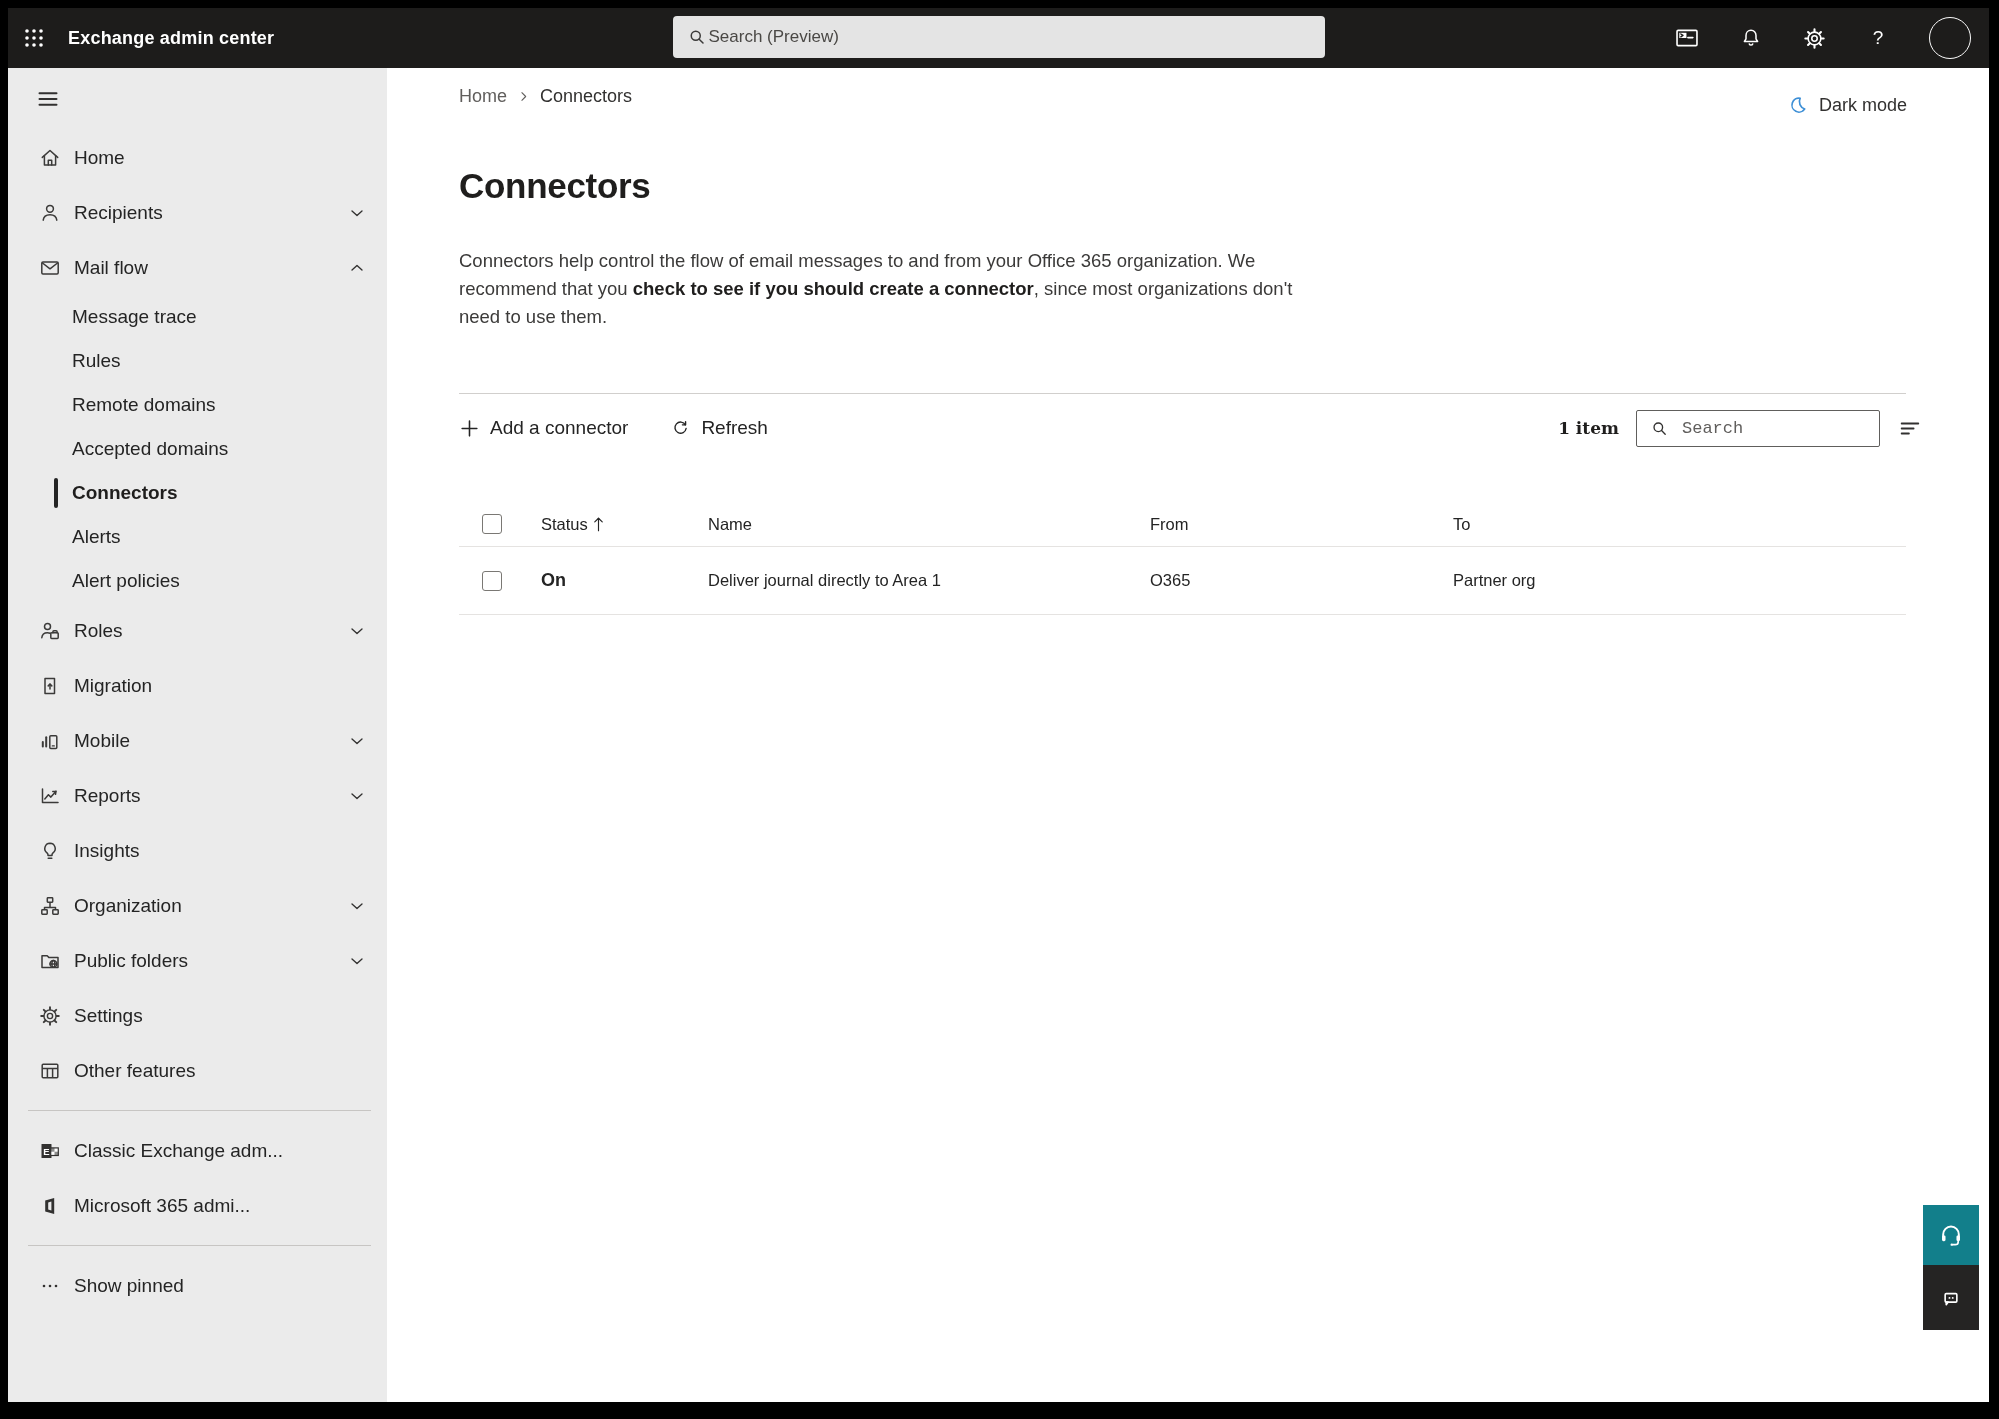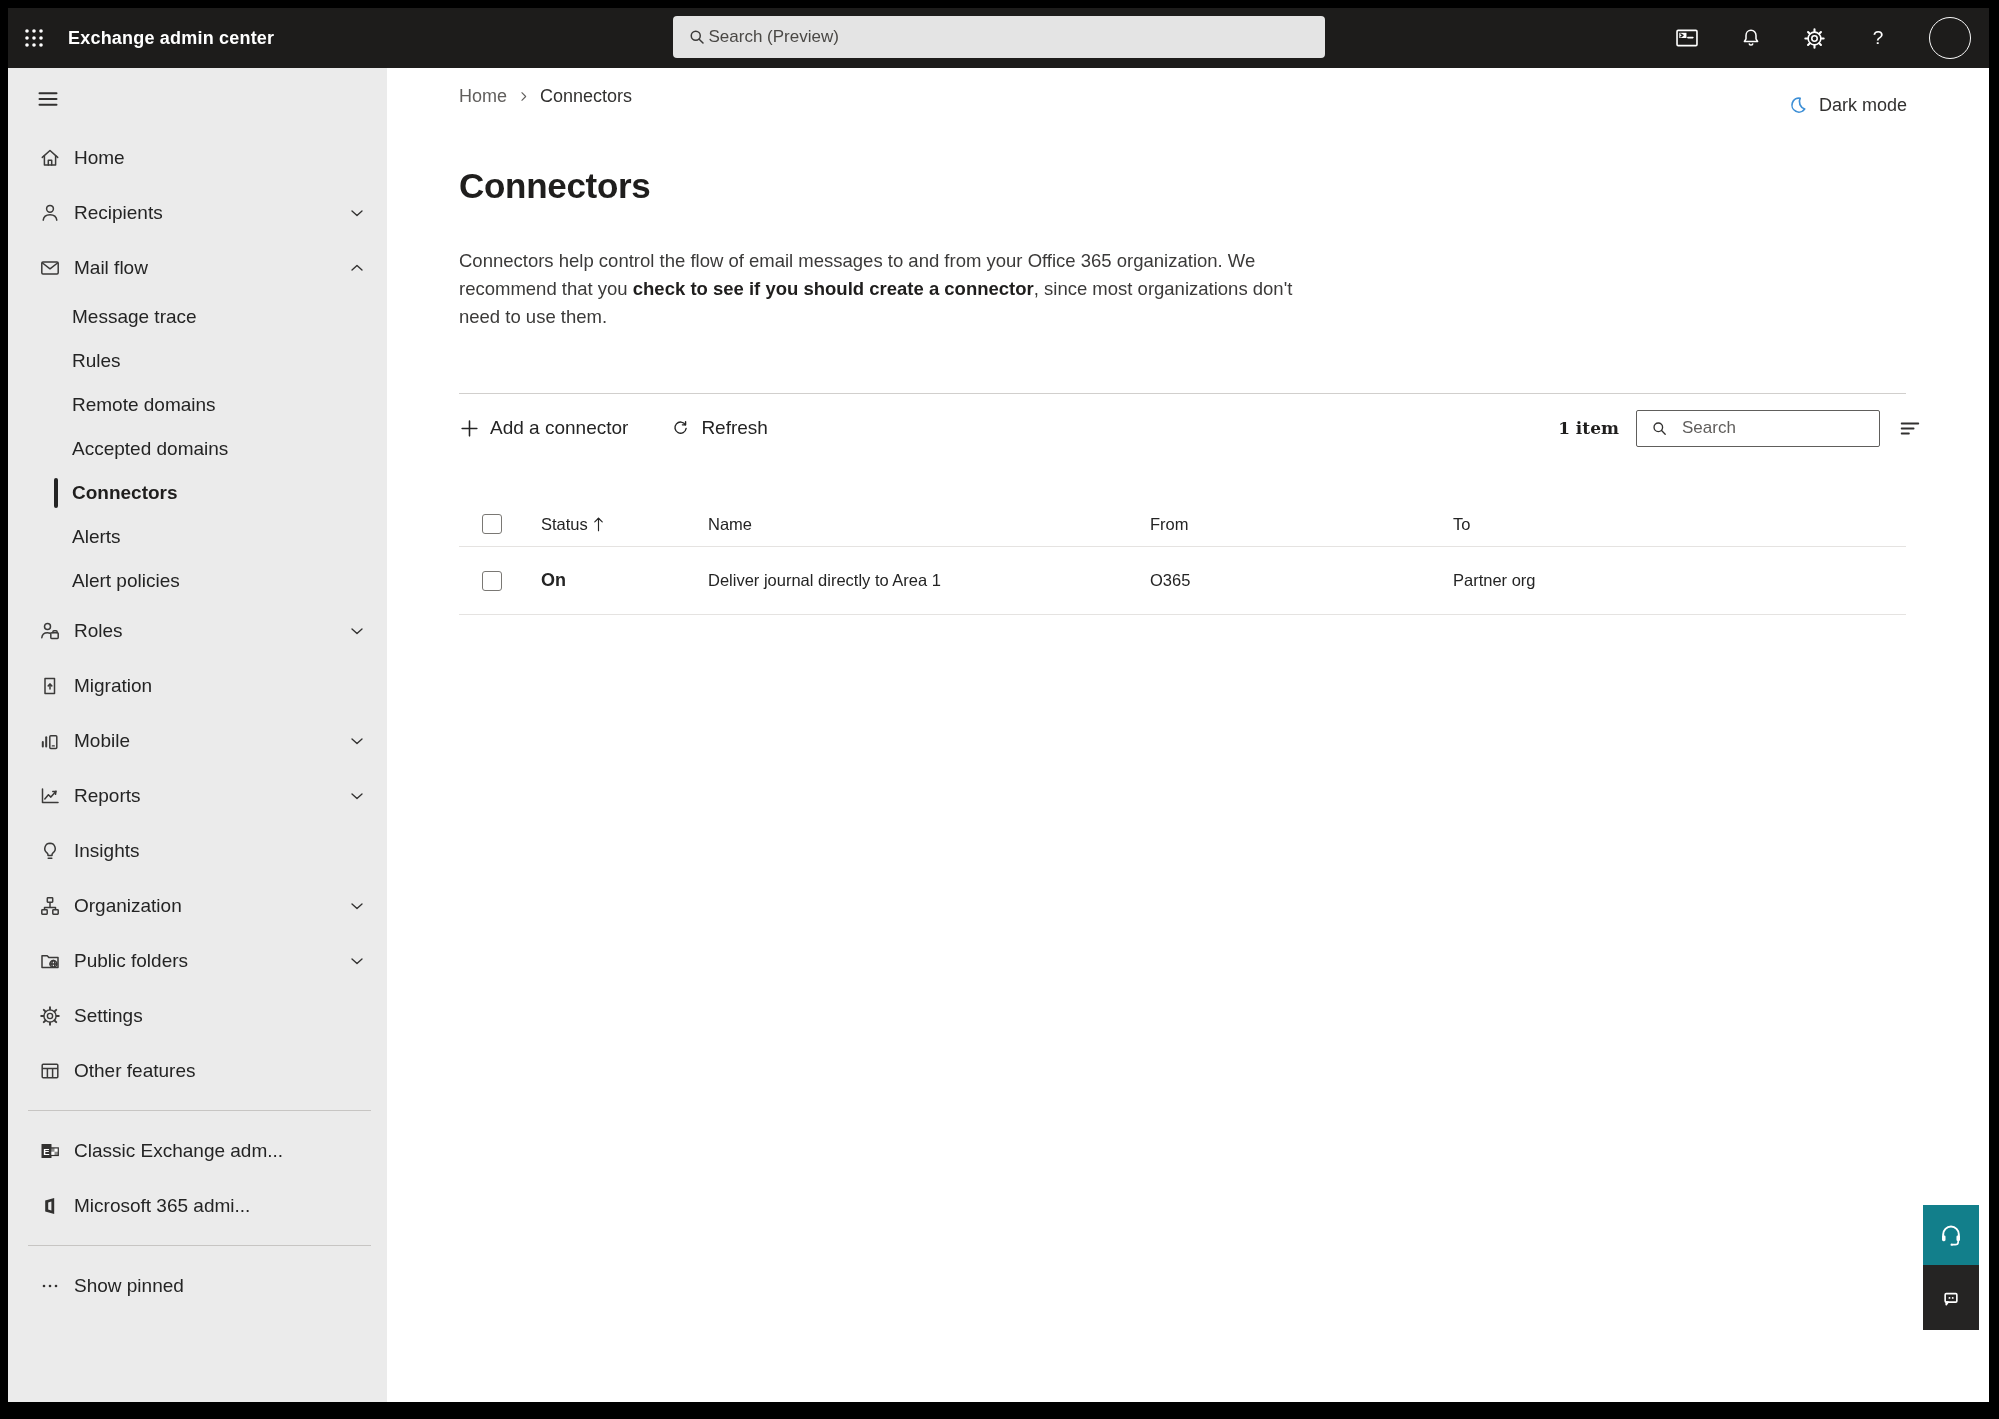--- a/index.html
+++ b/index.html
@@ -47,21 +47,21 @@
   .desc .desc-link{font-weight:600;color:#1f1e1d;cursor:pointer;}
 
   .toolbar-divider{position:absolute;top:325px;left:72px;right:83px;height:1px;background:#d1cfcd;}
   .toolbar{position:absolute;top:337px;left:72px;right:66px;height:46px;display:flex;align-items:center;}
   .tb-btn{display:flex;align-items:center;gap:10px;font-size:19px;color:#242424;cursor:pointer;}
   .tb-refresh{margin-left:42px;justify-content:flex-end;}
   .item-count{margin-left:auto;font-family:"DejaVu Serif",serif;font-weight:700;font-size:17px;color:#1f1e1d;}
   .list-search{margin-left:17px;width:244px;height:37px;border:1px solid #605e5c;border-radius:2px;
                display:flex;align-items:center;padding:0 10px 0 13px;box-sizing:border-box;gap:11px;background:#fff;}
   .list-search input{flex:1;border:none;outline:none;font-size:17px;color:#323130;background:transparent;
-                     font-family:Liberation Sans, sans-serif;min-width:0;}
+                     font-family:Liberation Mono, monospace;min-width:0;}
   .list-search input::placeholder{color:#605e5c;opacity:1;}
   .filter-btn{margin-left:18px;cursor:pointer;display:flex;align-items:center;}
 
   
   .table{position:absolute;top:434px;left:72px;right:83px;font-size:16.5px;color:#242424;}
   .t-head{height:44px;display:flex;align-items:center;border-bottom:1px solid #e5e3e1;}
   .t-row{height:67px;display:flex;align-items:center;border-bottom:1px solid #e5e3e1;}
   .col-check{width:82px;padding-left:23px;box-sizing:border-box;display:flex;align-items:center;}
   .col-status{width:167px;display:flex;align-items:center;gap:4px;}
   .col-name{width:442px;}

